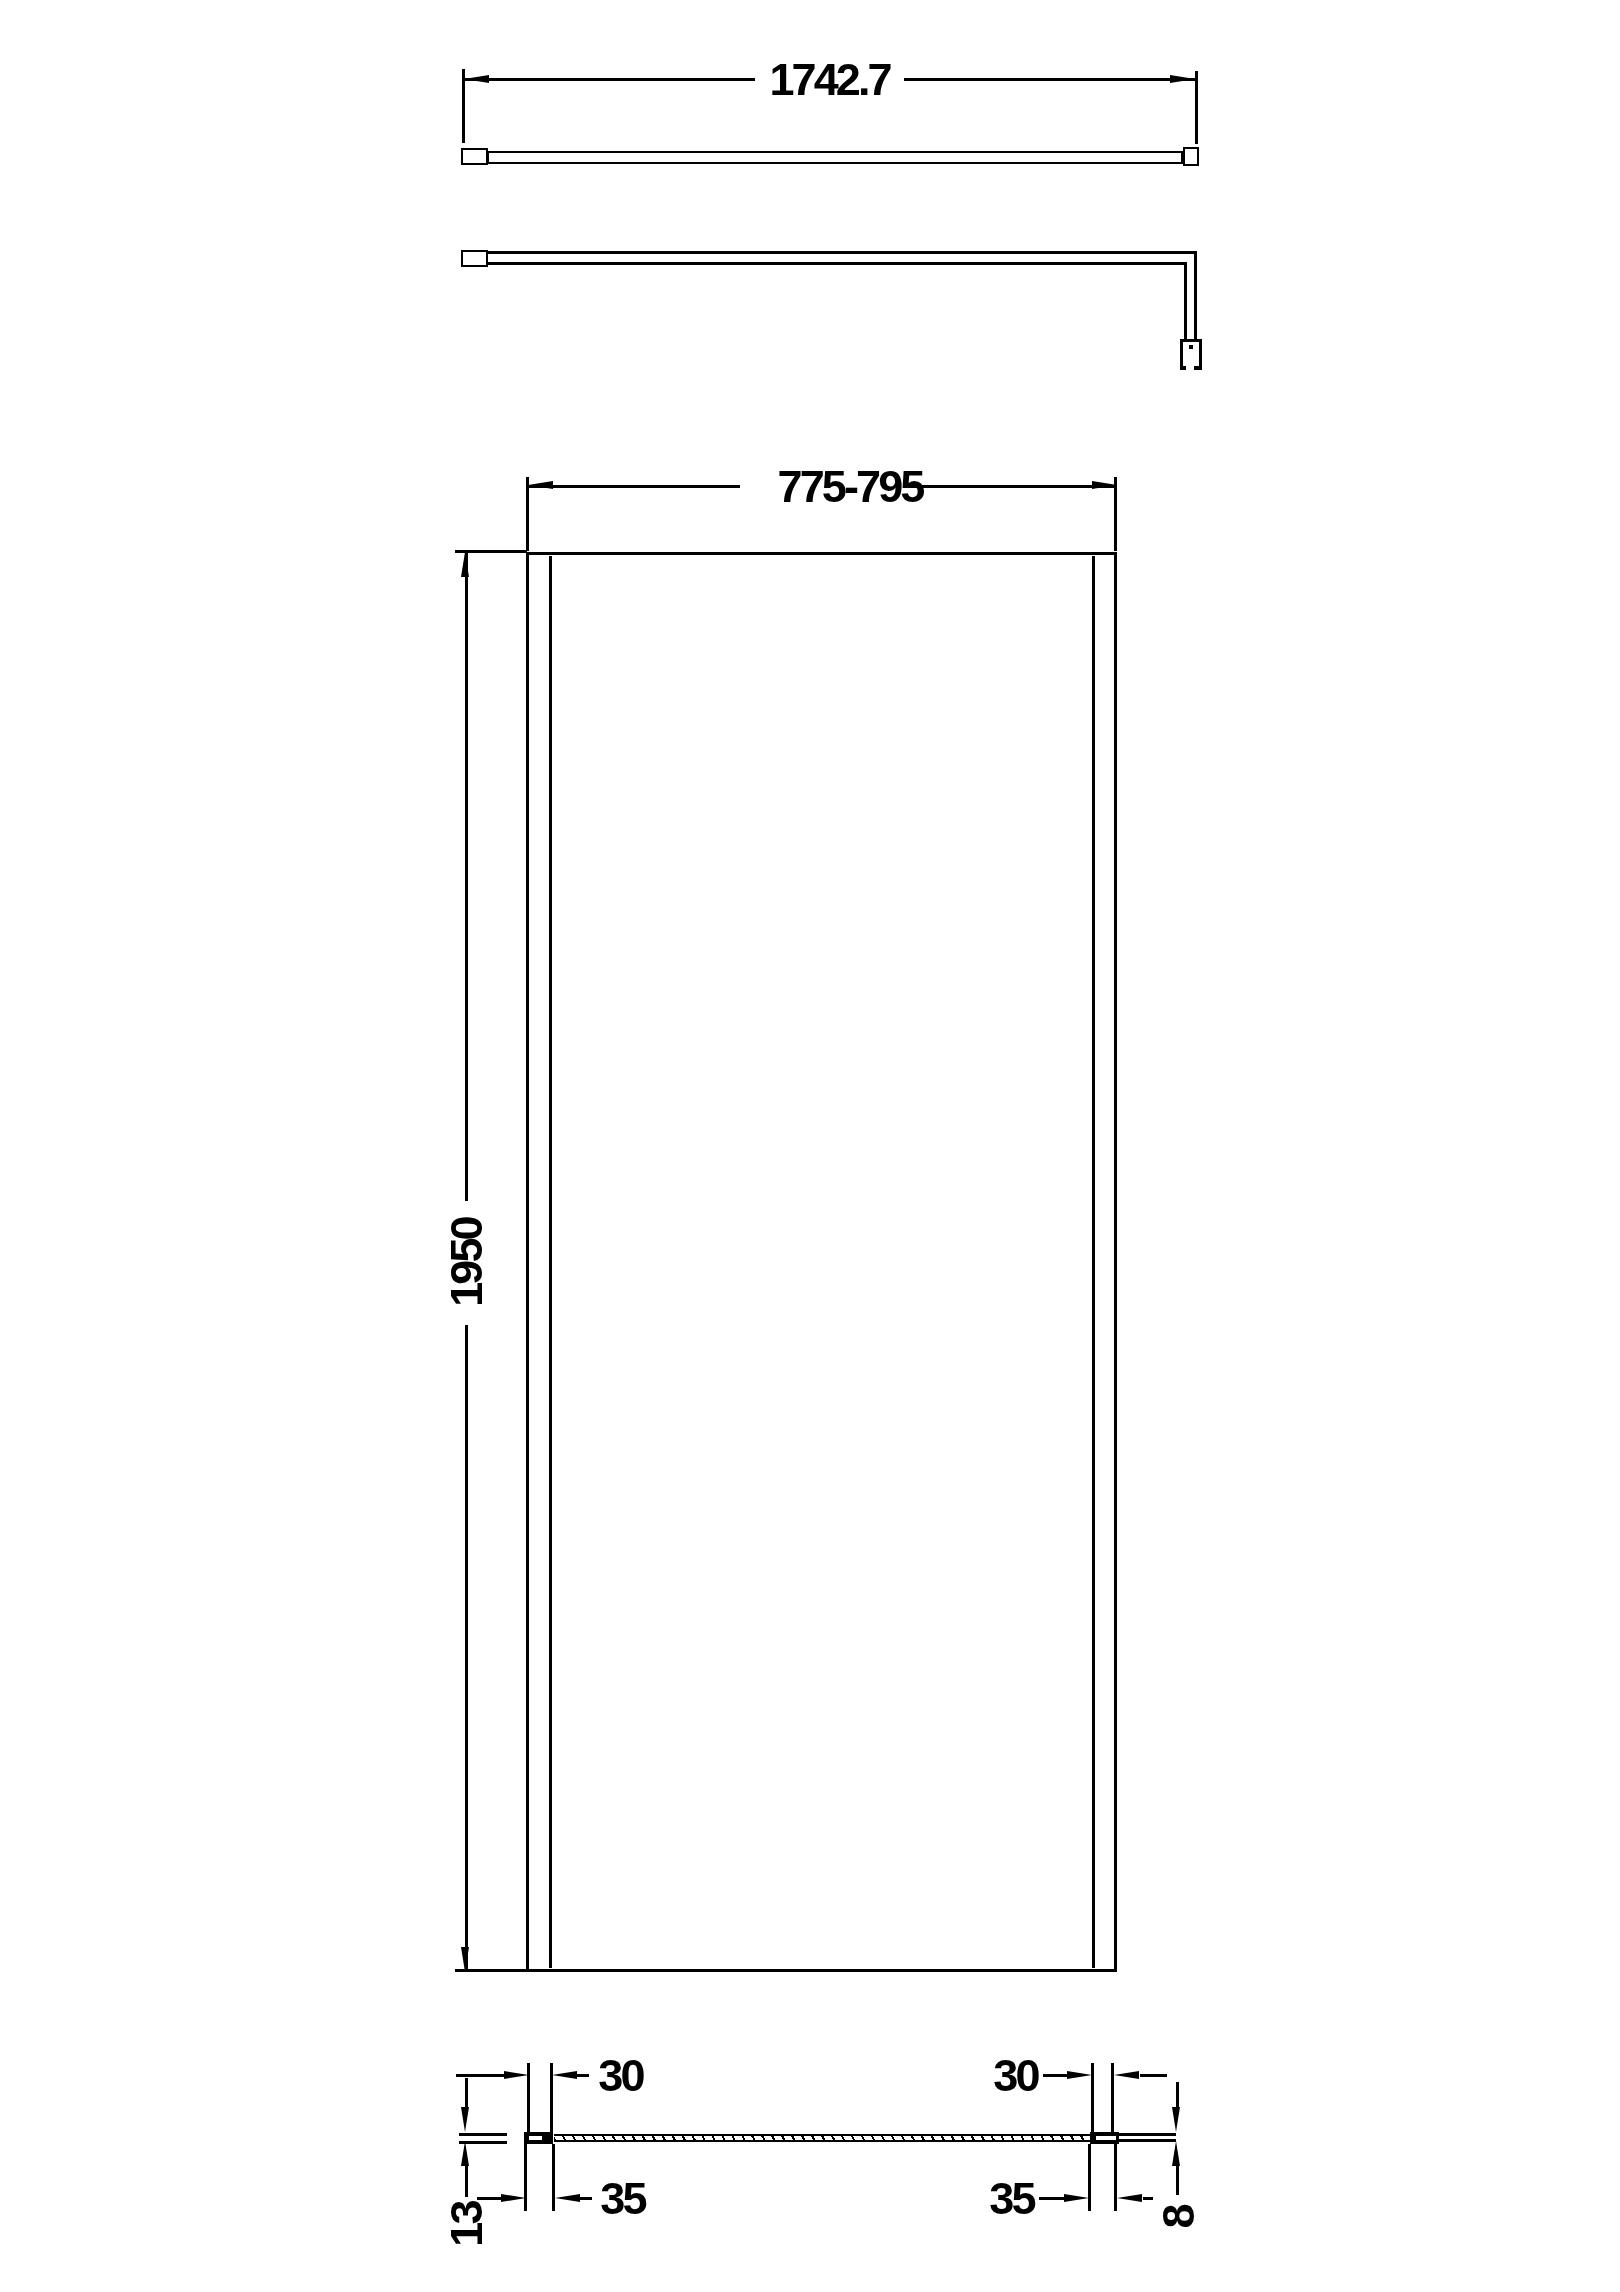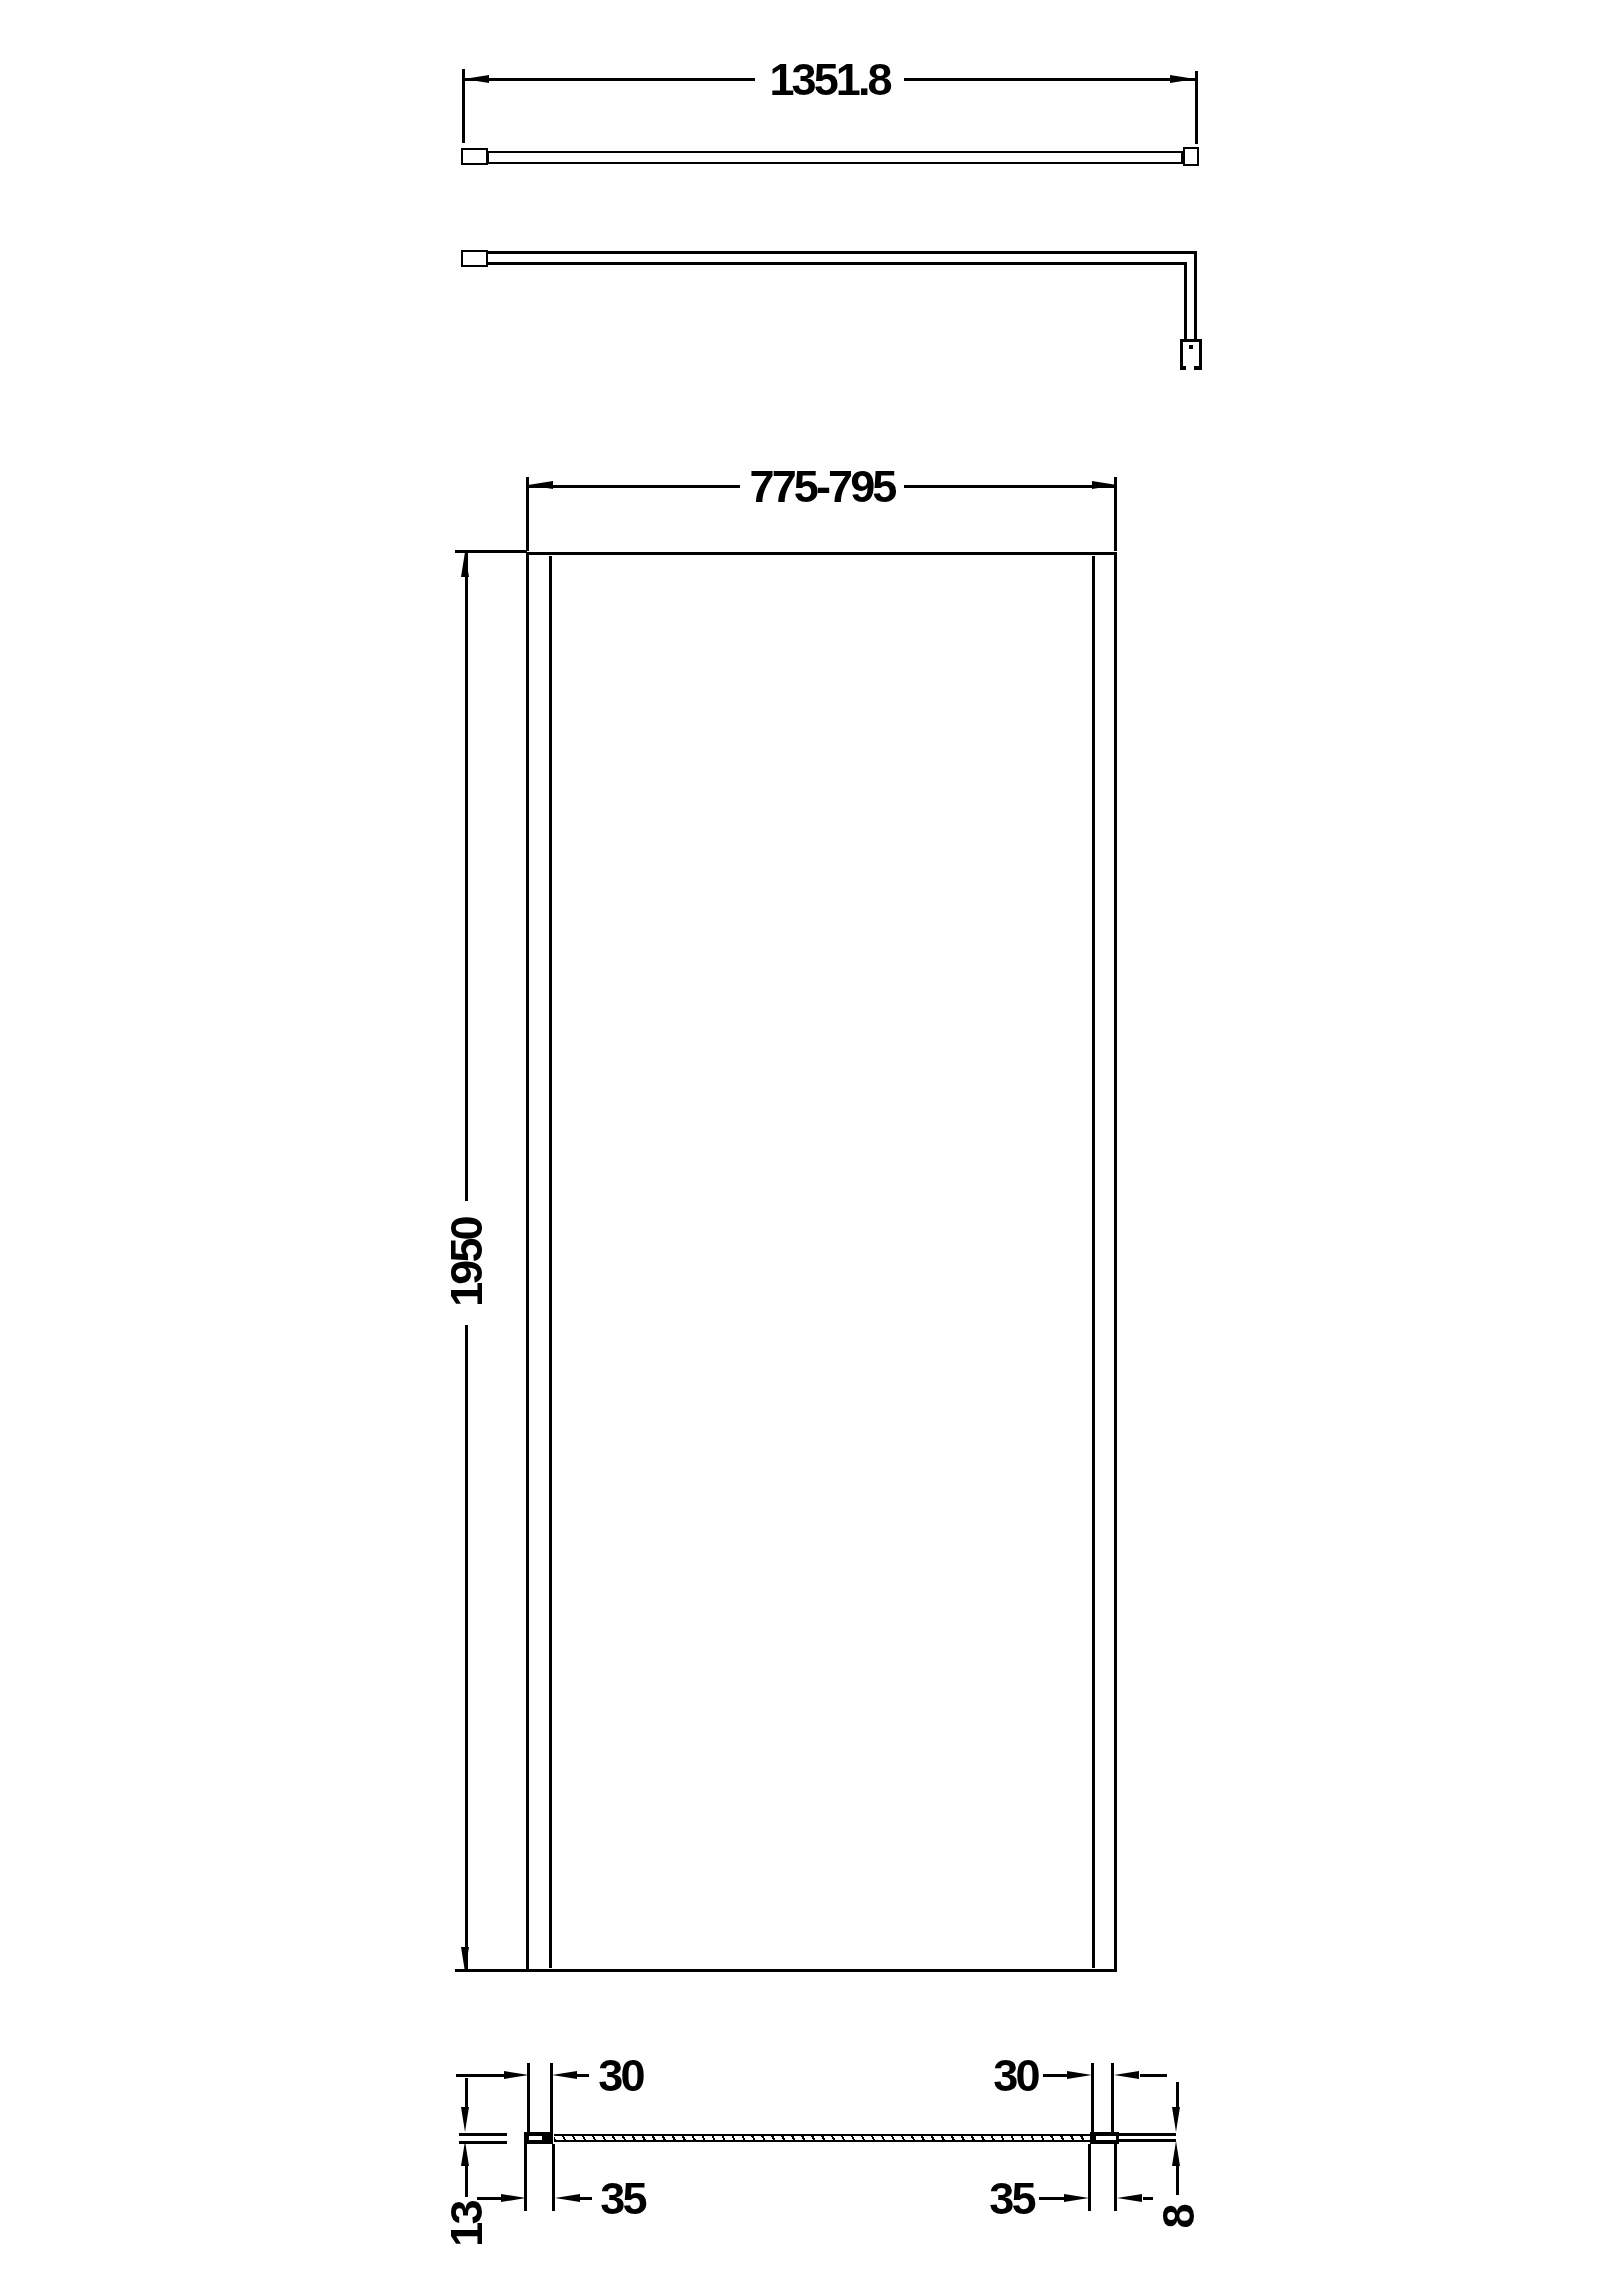--- a/index.html
+++ b/index.html
@@ -26,21 +26,21 @@
 
 <div class="sheet">
 
   <div>
     <div class="ln" style="left:462px;top:69px;width:2.9px;height:74px;"></div>
     <div class="ln" style="left:1195px;top:71px;width:2.9px;height:73px;"></div>
     <div class="ln" style="left:464px;top:78px;width:291px;height:2.9px;"></div>
     <div class="ln" style="left:904px;top:78px;width:292px;height:2.9px;"></div>
     <div class="ar ar-l" style="left:464px;top:75px;"></div>
     <div class="ar ar-r" style="left:1170px;top:75px;"></div>
-    <div class="dim" style="left:755px;top:58px;width:149px;">1351.8</div>
+    <div class="dim" style="left:755px;top:58px;width:149px;">1742.7</div>
     <div class="box" style="left:461px;top:148px;width:26.5px;height:16.7px;"></div>
     <div class="box" style="left:487px;top:151px;width:696px;height:12.7px;"></div>
     <div class="box" style="left:1183px;top:147px;width:15.7px;height:18.6px;"></div>
   </div>
 
   <div>
     <div class="box" style="left:461px;top:250px;width:26.5px;height:16.7px;"></div>
     <div class="ln" style="left:487px;top:251px;width:710px;height:2.9px;"></div>
     <div class="ln" style="left:487px;top:262px;width:700px;height:2.9px;"></div>
     <div class="ln" style="left:1194px;top:251px;width:2.9px;height:90px;"></div>
@@ -51,21 +51,21 @@
     <div class="white" style="left:1186px;top:359px;width:7.8px;height:11.8px;"></div>
   </div>
 
   <div>
     <div class="ln" style="left:526px;top:477px;width:2.9px;height:74px;"></div>
     <div class="ln" style="left:1114px;top:477px;width:2.9px;height:74px;"></div>
     <div class="ln" style="left:528px;top:485px;width:212px;height:2.9px;"></div>
     <div class="ln" style="left:904px;top:485px;width:213px;height:2.9px;"></div>
     <div class="ar ar-l" style="left:528px;top:481px;"></div>
     <div class="ar ar-r" style="left:1092px;top:481px;"></div>
-    <div class="dim" style="left:740px;top:465px;width:164px;">775-795</div>
+    <div class="dim" style="left:768px;top:465px;width:164px;">775-795</div>
 
     <div class="box4" style="left:526px;top:552px;width:591px;height:1420px;"></div>
     <div class="ln" style="left:549px;top:556px;width:2.9px;height:1412px;"></div>
     <div class="ln" style="left:1092px;top:556px;width:2.9px;height:1412px;"></div>
 
     <div class="ln" style="left:455px;top:550px;width:72px;height:2.9px;"></div>
     <div class="ln" style="left:455px;top:1969px;width:72px;height:2.9px;"></div>
     <div class="ln" style="left:465px;top:552px;width:2.9px;height:649px;"></div>
     <div class="ln" style="left:465px;top:1325px;width:2.9px;height:647px;"></div>
     <div class="ar ar-u" style="left:461px;top:552px;"></div>

